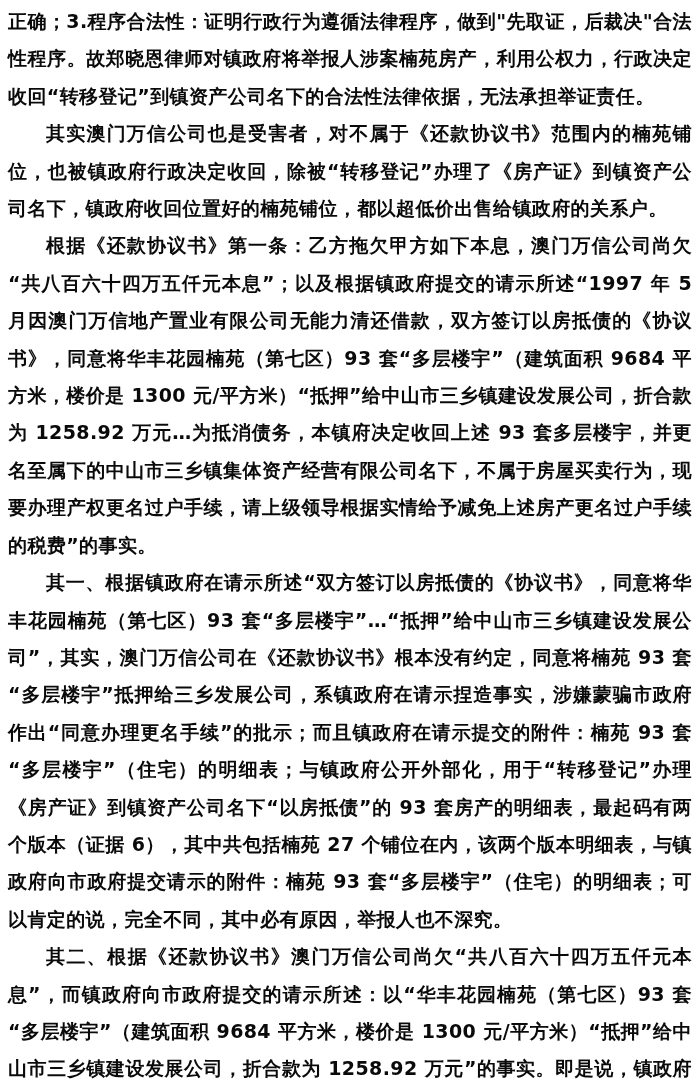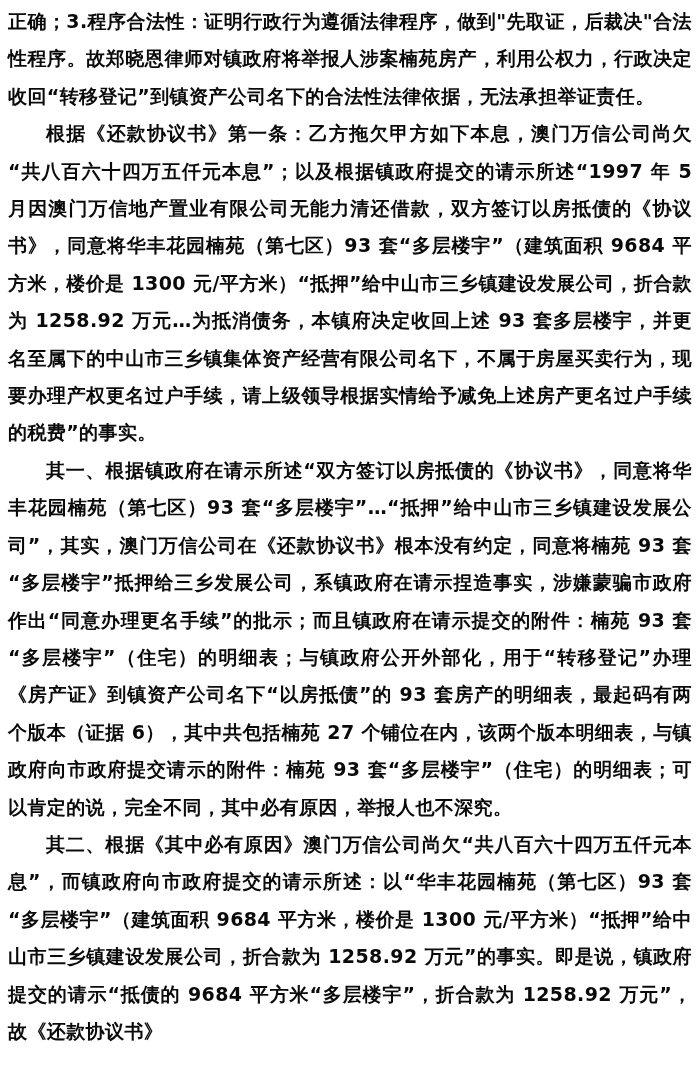--- a/index.html
+++ b/index.html
@@ -39,17 +39,18 @@
     text-underline-offset: 5px;
     text-decoration-color: #0a0a0a;
   }
 </style>
 </head>
 <body>
 
 <div class="page">
   <div class="doc-text" id="doc-text">
       <p class="para"><span class="seg">正确；3.程序合法性：证明行政行为遵循法律程序，做到"先取证，后裁决"合法性程序。故郑晓恩律师对镇政府将举报人涉案楠苑房产，利用公权力，行政决定收回“转移登记”到镇资产公司名下的合法性法律依据，无法承担举证责任。</span></p>
+      <p class="para indent"><span class="seg">其实澳门万信公司也是受害者，对不属于《还款协议书》范围内的楠苑铺位，也被镇政府行政决定收回，除被“转移登记”办理了《房产证》到镇资产公司名下，镇政府收回位置好的楠苑铺位，都以超低价出售给镇政府的关系户。</span></p>
       <p class="para indent"><span class="seg">根据《还款协议书》第一条：乙方拖欠甲方如下本息，澳门万信公司尚欠“共八百六十四万五仟元本息”；以及根据镇政府提交的请示所述“</span><span class="seg underline">1997 年 5 月因澳门万信地产置业有限公司无能力清还借款，双方签订以房抵债的《协议书》，同意将华丰花园楠苑（第七区）93 套“多层楼宇”（建筑面积 9684 平方米，楼价是 1300 元/平方米）“抵押”给中山市三乡镇建设发展公司，折合款为 1258.92 万元…为抵消债务，本镇府决定收回上述 93 套多层楼宇，并更名至属下的中山市三乡镇集体资产经营有限公司名下，不属于房屋买卖行为，现要办理产权更名过户手续，请上级领导根据实情给予减免上述房产更名过户手续的税费</span><span class="seg">”的事实。</span></p>
       <p class="para indent"><span class="seg">其一、根据镇政府在请示所述“</span><span class="seg underline">双方签订以房抵债的《协议书》，同意将华丰花园楠苑（第七区）93 套“多层楼宇”…“抵押”给中山市三乡镇建设发展公司</span><span class="seg">”，其实，澳门万信公司在《还款协议书》根本没有约定，同意将楠苑 93 套“多层楼宇”抵押给三乡发展公司，系镇政府在请示捏造事实，涉嫌蒙骗市政府作出“同意办理更名手续”的批示；而且镇政府在请示提交的附件：楠苑 93 套“多层楼宇”（住宅）的明细表；与镇政府公开外部化，用于“转移登记”办理《房产证》到镇资产公司名下“以房抵债”的 93 套房产的明细表，最起码有两个版本（证据 6），其中共包括楠苑 27 个铺位在内，该两个版本明细表，与镇政府向市政府提交请示的附件：楠苑 93 套“多层楼宇”（住宅）的明细表；可以肯定的说，完全不同，其中必有原因，举报人也不深究。</span></p>
-      <p class="para indent"><span class="seg">其二、根据《其中必有原因》澳门万信公司尚欠“共八百六十四万五仟元本息”，而镇政府向市政府提交的请示所述：以“</span><span class="seg underline">华丰花园楠苑（第七区）93 套“多层楼宇”（建筑面积 9684 平方米，楼价是 1300 元/平方米）“抵押”给中山市三乡镇建设发展公司，折合款为 1258.92 万元</span><span class="seg">”的事实。即是说，镇政府提交的请示“抵债的 9684 平方米“多层楼宇”，折合款为 1258.92 万元”，故《还款协议书》</span></p>
+      <p class="para indent"><span class="seg">其二、根据《还款协议书》澳门万信公司尚欠“共八百六十四万五仟元本息”，而镇政府向市政府提交的请示所述：以“</span><span class="seg underline">华丰花园楠苑（第七区）93 套“多层楼宇”（建筑面积 9684 平方米，楼价是 1300 元/平方米）“抵押”给中山市三乡镇建设发展公司，折合款为 1258.92 万元</span><span class="seg">”的事实。即是说，镇政府提交的请示“抵债的 9684 平方米“多层楼宇”，折合款为 1258.92 万元”，故《还款协议书》</span></p>
     </div>
 </div>
 
 </body></html>

